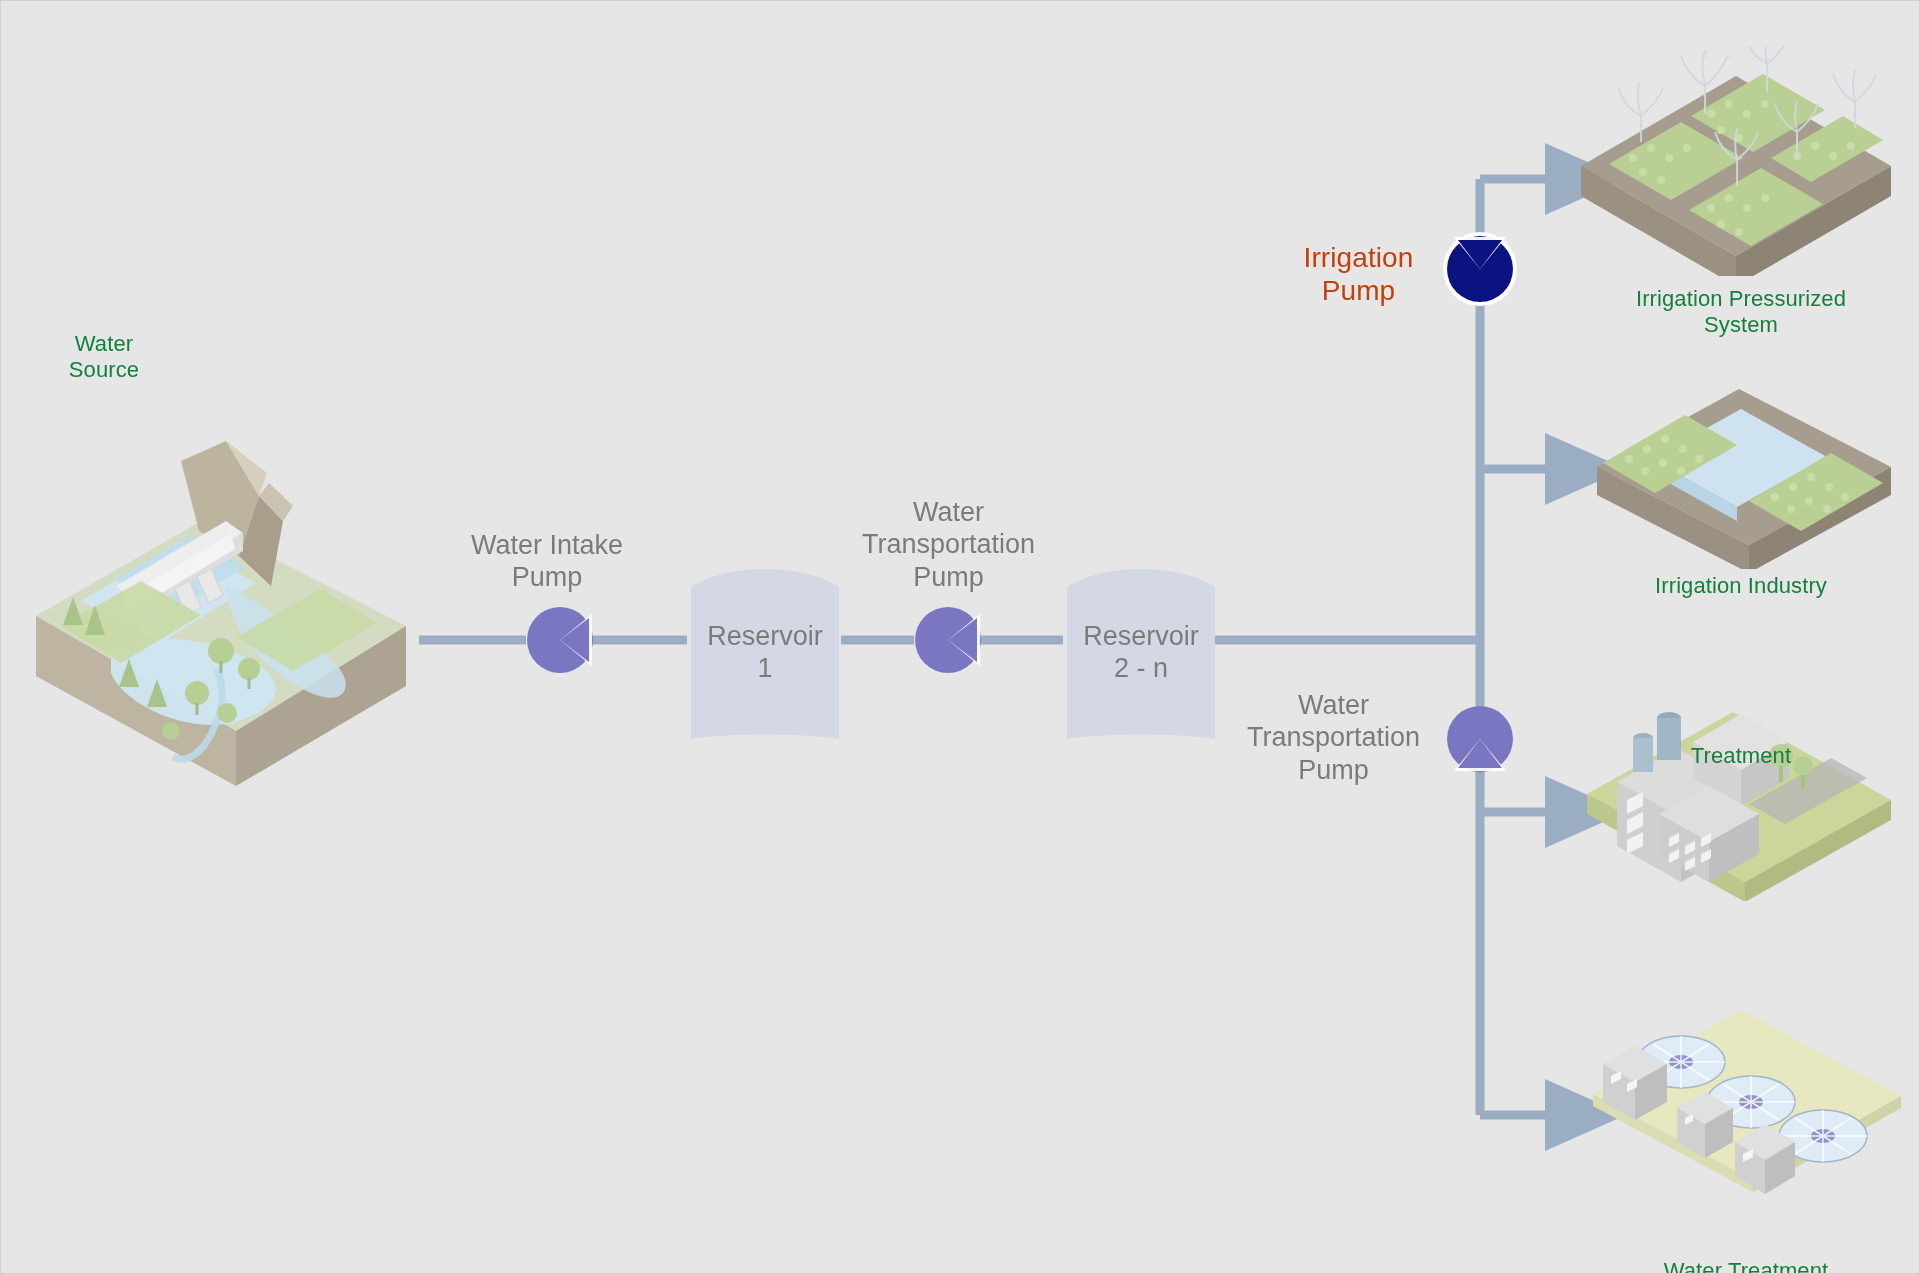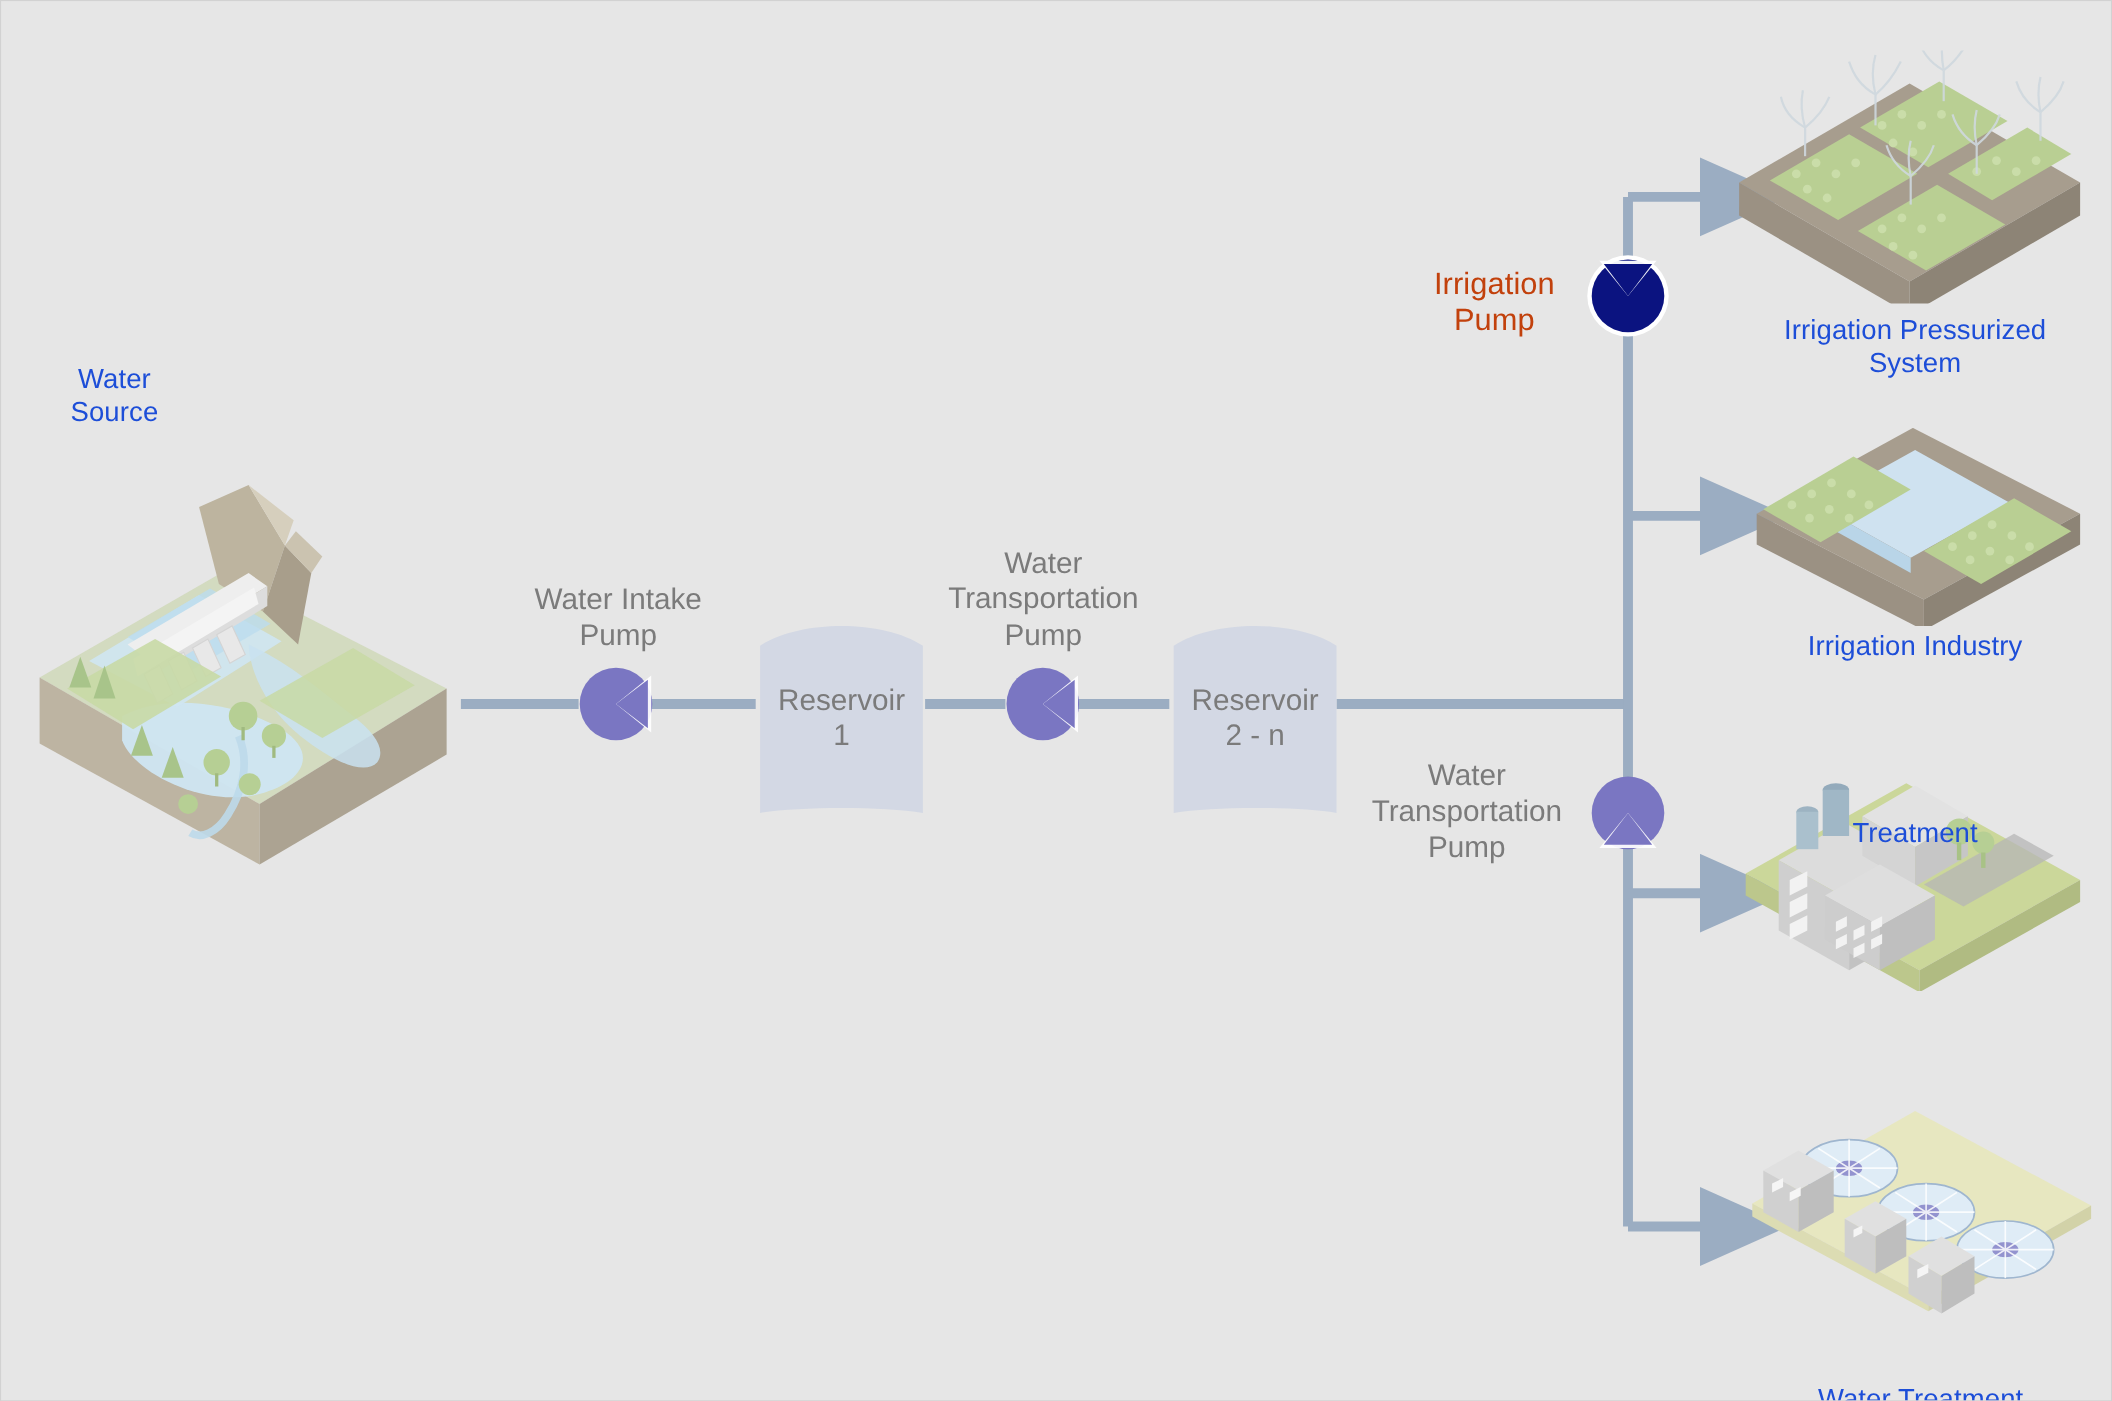--- a/index.html
+++ b/index.html
@@ -12,22 +12,22 @@
     width: 1920px;
     height: 1274px;
     background: #e6e6e6;
     border: 1px solid #d2d2d2;
     box-sizing: border-box;
     font-family: "Liberation Sans", sans-serif;
     overflow: hidden;
   }
   .label {
     position: absolute;
-    color: #1d4ed8;
-    font-size: 25px;
+    color: #15803d;
+    font-size: 22px;
     line-height: 1.18;
     text-align: center;
     white-space: pre-line;
     letter-spacing: 0.1px;
   }
   .label.dark {
     color: #c2410c;
   }
   .node-label {
     position: absolute;
@@ -138,21 +138,21 @@
     </g>
   </svg>
   <div class="label" style="left:28px; top:330px; width:150px;">Water
 Source</div>
 
   <svg class="illus" style="left:521px; top:601px;" width="76" height="76" viewBox="0 0 76 76">
     <circle cx="38" cy="38" r="33" fill="#7a76c2"></circle>
     <path d="M38,38 L70,12 L70,64 Z" fill="#ffffff" opacity="0.92"></path>
     <path d="M38,38 L67,16 L67,60 Z" fill="#7a76c2"></path>
   </svg>
-  <div class="node-label" style="left:451px; top:528px; width:220px;">Water Intake
+  <div class="node-label" style="left:436px; top:528px; width:220px;">Water Intake
 Pump</div>
 
   <svg class="illus" style="left:686px; top:556px;" width="156" height="188" viewBox="0 0 156 188">
     <path d="M4,30 C40,6 116,6 152,30 L152,182 C116,176 40,176 4,182 Z" fill="#d3d8e4"></path>
   </svg>
   <div class="node-label" style="left:686px; top:619px; width:156px;">Reservoir
 1</div>
 
   <svg class="illus" style="left:909px; top:601px;" width="76" height="76" viewBox="0 0 76 76">
     <circle cx="38" cy="38" r="33" fill="#7a76c2"></circle>

